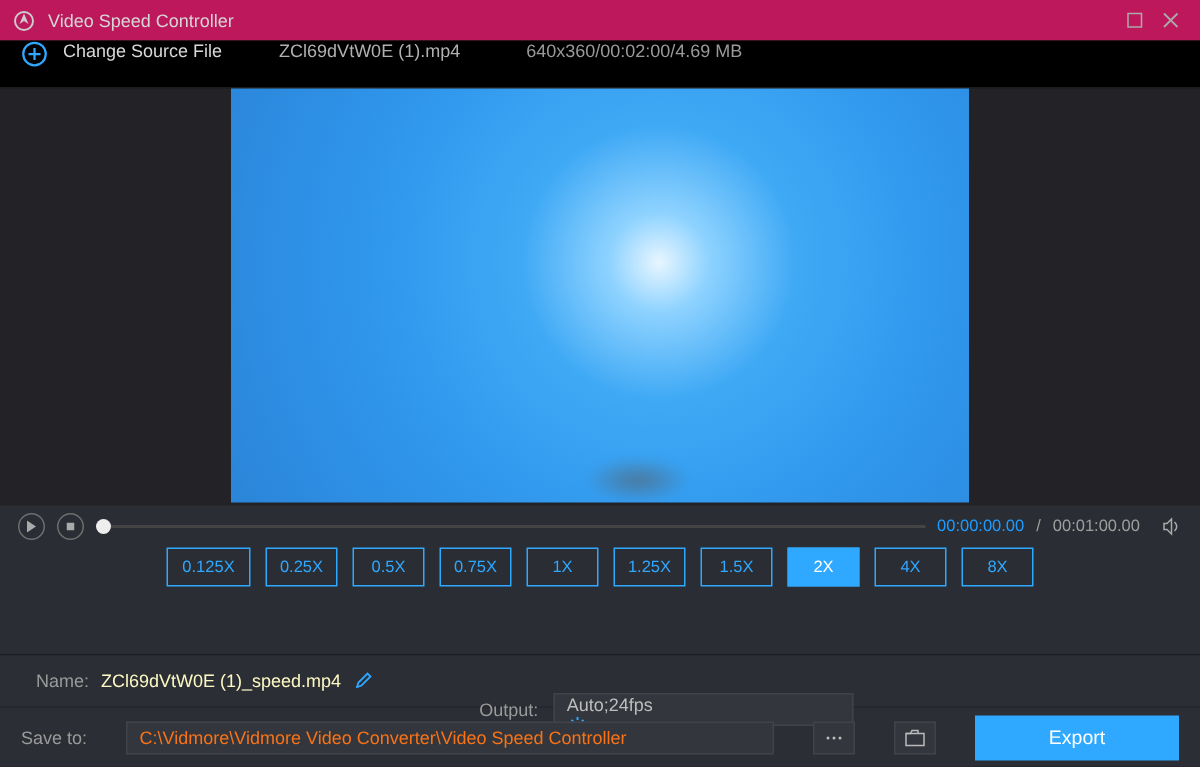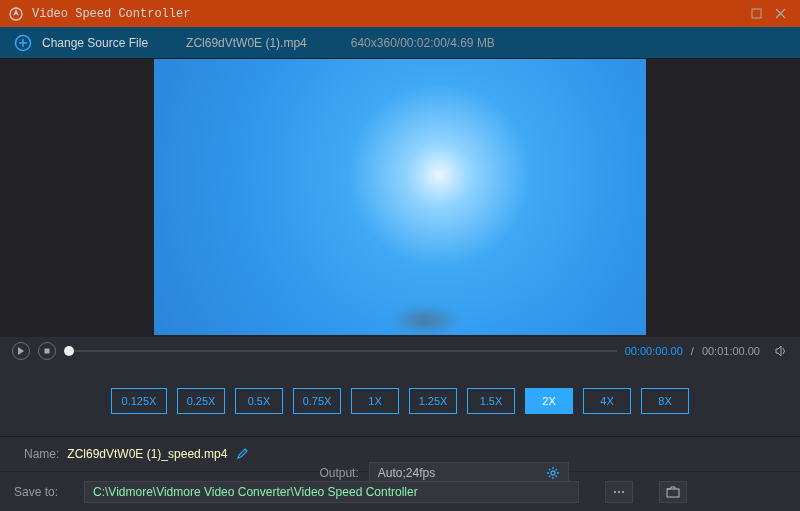--- a/index.html
+++ b/index.html
@@ -6,36 +6,35 @@
 body {
   width: 800px; height: 511px;
   background: #2a2d33;
   font-family: "Segoe UI", Arial, sans-serif;
   font-size: 12px;
   color: #c8c8c8;
   overflow: hidden;
 }
 .titlebar {
   height: 27px;
-  background: #c2410c;
+  background: #be185d;
   display: flex; align-items: center;
   padding: 0 8px;
-  font-family: Liberation Mono, monospace;
 }
 .titlebar .logo { width: 16px; height: 16px; display:flex;align-items:center;justify-content:center;}
 .titlebar .title { margin-left: 8px; font-size: 12px; color:#d6d6d6;}
 .titlebar .spacer { flex: 1; }
 .titlebar .winbtn { width: 24px; height: 20px; display:flex;align-items:center;justify-content:center; color:#aaa;}
 .sourcebar {
   height: 32px;
-  display:flex; align-items:center;
+  display:flex; align-items:flex-start;
   padding: 0 14px;
   gap: 10px;
   border-bottom: 1px solid #1a1c20;
-  background:#0c4a6e;
+  background:#000000;
 }
 .plus-icon { width:18px;height:18px;color:#2fa8ff;}
 .change-source { color:#d8d8d8; font-size:12px; cursor:pointer;}
 .filename { margin-left: 28px; color:#b0b0b0; font-size:12px;}
 .fileinfo { margin-left: 34px; color:#9a9a9a; font-size:12px;}
 .preview-row { height: 278px; background:#222227; display:flex;justify-content:center;align-items:flex-start;}
 .video-frame {
   width: 492px; height: 276px;
   background: radial-gradient(circle at 58% 42%, #e8f6ff 0%, #8fd3ff 10%, #3fa9f5 28%, #2f96ec 60%, #2b85d8 100%);
   position:relative; overflow:hidden;
@@ -55,51 +54,51 @@
 .pbtn {
   width:18px;height:18px;border:1px solid #6e6e6e;border-radius:50%;
   display:flex;align-items:center;justify-content:center;color:#aaa;
 }
 .progress-track { flex:1; height:2px; background:#444; position:relative;}
 .progress-thumb { position:absolute; left:0; top:-4px; width:10px;height:10px;border-radius:50%;background:#eee;}
 .time-cur { color:#1e9bff; font-size:11px;}
 .time-tot { color:#9e9e9e; font-size:11px;}
 .vol-icon {color:#aaa;margin-left:6px;}
 .speed-row {
-  height:72px; display:flex;align-items:center;justify-content:center;gap:10px;
+  height:72px; display:flex;justify-content:center;gap:10px;
   border-bottom:1px solid #1c1e22;
 }
 .speed-btn {
   min-width:48px; height:26px; padding:0 6px;
   border:1px solid #2fa8ff; background:transparent; color:#2fa8ff;
   font-size:11px; display:flex;align-items:center;justify-content:center;
   cursor:pointer;
 }
 .speed-btn.wide{min-width:56px;}
 .speed-btn.active { background:#2fa8ff;color:#fff;}
 .meta-row {
   height:34px;display:flex;align-items:center;padding:0 24px;gap:8px;
   background:#2b2e34;
 }
 .meta-label{color:#9a9a9a;font-size:12px;}
 .meta-val{color:#fef9c3;font-size:12px;}
 .edit-icon{color:#2fa8ff;width:14px;height:14px;margin-left:2px;cursor:pointer;}
 .output-block{margin-left:60px;display:flex;align-items:center;gap:10px;margin-top:37px;}
 .output-field{
   width:200px;height:22px;background:#33363c;border:1px solid #40434a;
-  display:flex;align-items:center;padding:0 8px;justify-content:space-between;color:#bdbdbd;font-size:12px;
+  display:flex;align-items:flex-start;padding:0 8px;justify-content:space-between;color:#bdbdbd;font-size:12px;flex-direction:column;
 }
 .gear-icon{color:#2fa8ff;width:14px;height:14px;}
 .save-row{
   height:40px;display:flex;align-items:center;padding:0 14px;gap:26px;
   background:#2b2e34;border-top:1px solid #24262b;
 }
 .path-field{
   flex:1;max-width:495px;height:22px;background:#33363c;border:1px solid #40434a;
-  display:flex;align-items:center;padding:0 8px;color:#86efac;font-size:12px;
+  display:flex;align-items:center;padding:0 8px;color:#f97316;font-size:12px;
 }
 .moresquare{width:28px;height:22px;background:#33363c;border:1px solid #40434a;display:flex;align-items:center;justify-content:center;color:#bbb;cursor:pointer;}
 .export-btn{
   margin-left:auto;width:136px;height:30px;background:#2fa8ff;color:#fff;
   display:flex;align-items:center;justify-content:center;font-size:13px;cursor:pointer;
 }
 svg{display:block;}
 </style>
 </head>
 <body>
@@ -223,13 +222,14 @@
         <circle cx="6" cy="2" r="1" fill="#bbb"></circle>
         <circle cx="10" cy="2" r="1" fill="#bbb"></circle>
       </svg>
   </div>
   <div class="moresquare">
     <svg width="14" height="12" viewBox="0 0 14 12">
         <rect x="1" y="3" width="12" height="8" fill="none" stroke="#bbb" stroke-width="1"></rect>
         <path d="M1 3 L4 3 L5 1 L9 1 L9 3" fill="none" stroke="#bbb" stroke-width="1"></path>
       </svg>
   </div>
+  <div class="export-btn">Export</div>
 </div>
 
 </body></html>

